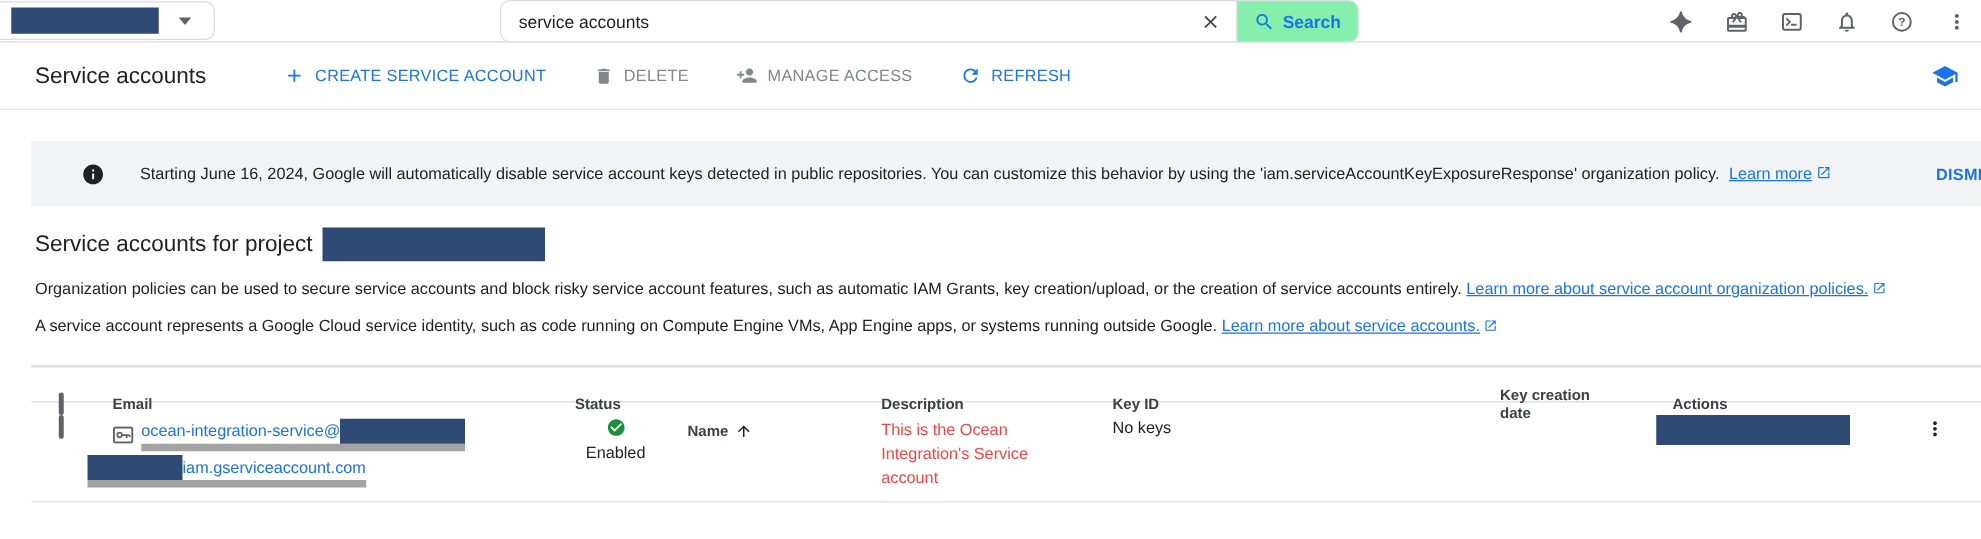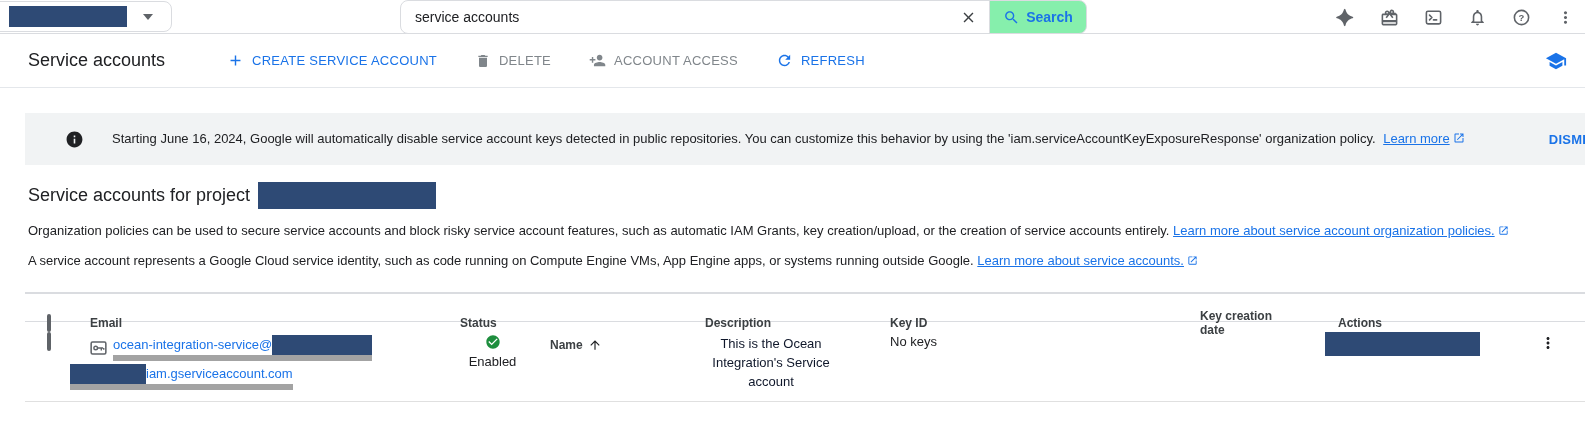--- a/index.html
+++ b/index.html
@@ -84,21 +84,21 @@
     padding-top:0; font-size:13px; }
   .trow > div { padding-top:12px; padding-bottom:10px; }
   .email-line { display:flex; align-items:center; line-height:21px; }
   .sa-icon { margin-right:6px; display:flex; flex:none; }
   .email-link { color:#1a73e8; cursor:pointer; border-bottom:6px solid #a3a3a3;
     display:inline-flex; align-items:center; white-space:nowrap; }
   .email-redaction-1 { width:100px; height:20px; }
   .email-line2 { margin-left:-20px; margin-top:2px; }
   .email-redaction-2 { width:76px; height:20px; }
   .status-inner { display:flex; align-items:center; gap:4px;flex-direction:column; }
-  .desc-text { width:132px; line-height:19px; color:#0f172a;text-align:center; }
+  .desc-text { width:132px; line-height:19px; color:#ef4444; }
   .oauth-redaction { width:155px; height:24px; margin-top:-2px; }
   .row-actions { display:flex; justify-content:center; padding-left:30px; cursor:pointer; }
 </style>
 </head>
 <body>
 
 <div class="topbar">
   <div class="project-selector">
     <span class="redaction proj-redaction"></span>
     <span class="caret"></span>
@@ -174,21 +174,21 @@
     <svg width="16" height="16" viewBox="0 0 24 24">
         <path fill="#80868b" d="M6 19c0 1.1.9 2 2 2h8c1.1 0 2-.9 2-2V7H6v12zM19 4h-3.5l-1-1h-5l-1 1H5v2h14V4z"></path>
       </svg>
     <span>DELETE</span>
   </span>
 
   <span class="tool-btn disabled">
     <svg width="17" height="17" viewBox="0 0 24 24">
         <path fill="#80868b" d="M15 12c2.21 0 4-1.79 4-4s-1.79-4-4-4-4 1.79-4 4 1.79 4 4 4zm-9-2V7H4v3H1v2h3v3h2v-3h3v-2H6zm9 4c-2.67 0-8 1.34-8 4v2h16v-2c0-2.66-5.33-4-8-4z"></path>
       </svg>
-    <span>ACCOUNT ACCESS</span>
+    <span>MANAGE ACCESS</span>
   </span>
 
   <span class="tool-btn blue">
     <svg width="17" height="17" viewBox="0 0 24 24">
         <path fill="#1a73e8" d="M17.65 6.35C16.2 4.9 14.21 4 12 4c-4.42 0-7.99 3.58-7.99 8s3.57 8 7.99 8c3.73 0 6.84-2.55 7.73-6h-2.08c-.82 2.33-3.04 4-5.65 4-3.31 0-6-2.69-6-6s2.69-6 6-6c1.66 0 3.14.69 4.22 1.78L13 11h7V4l-2.35 2.35z"></path>
       </svg>
     <span>REFRESH</span>
   </span>
 
   <span class="toolbar-spacer"></span>

